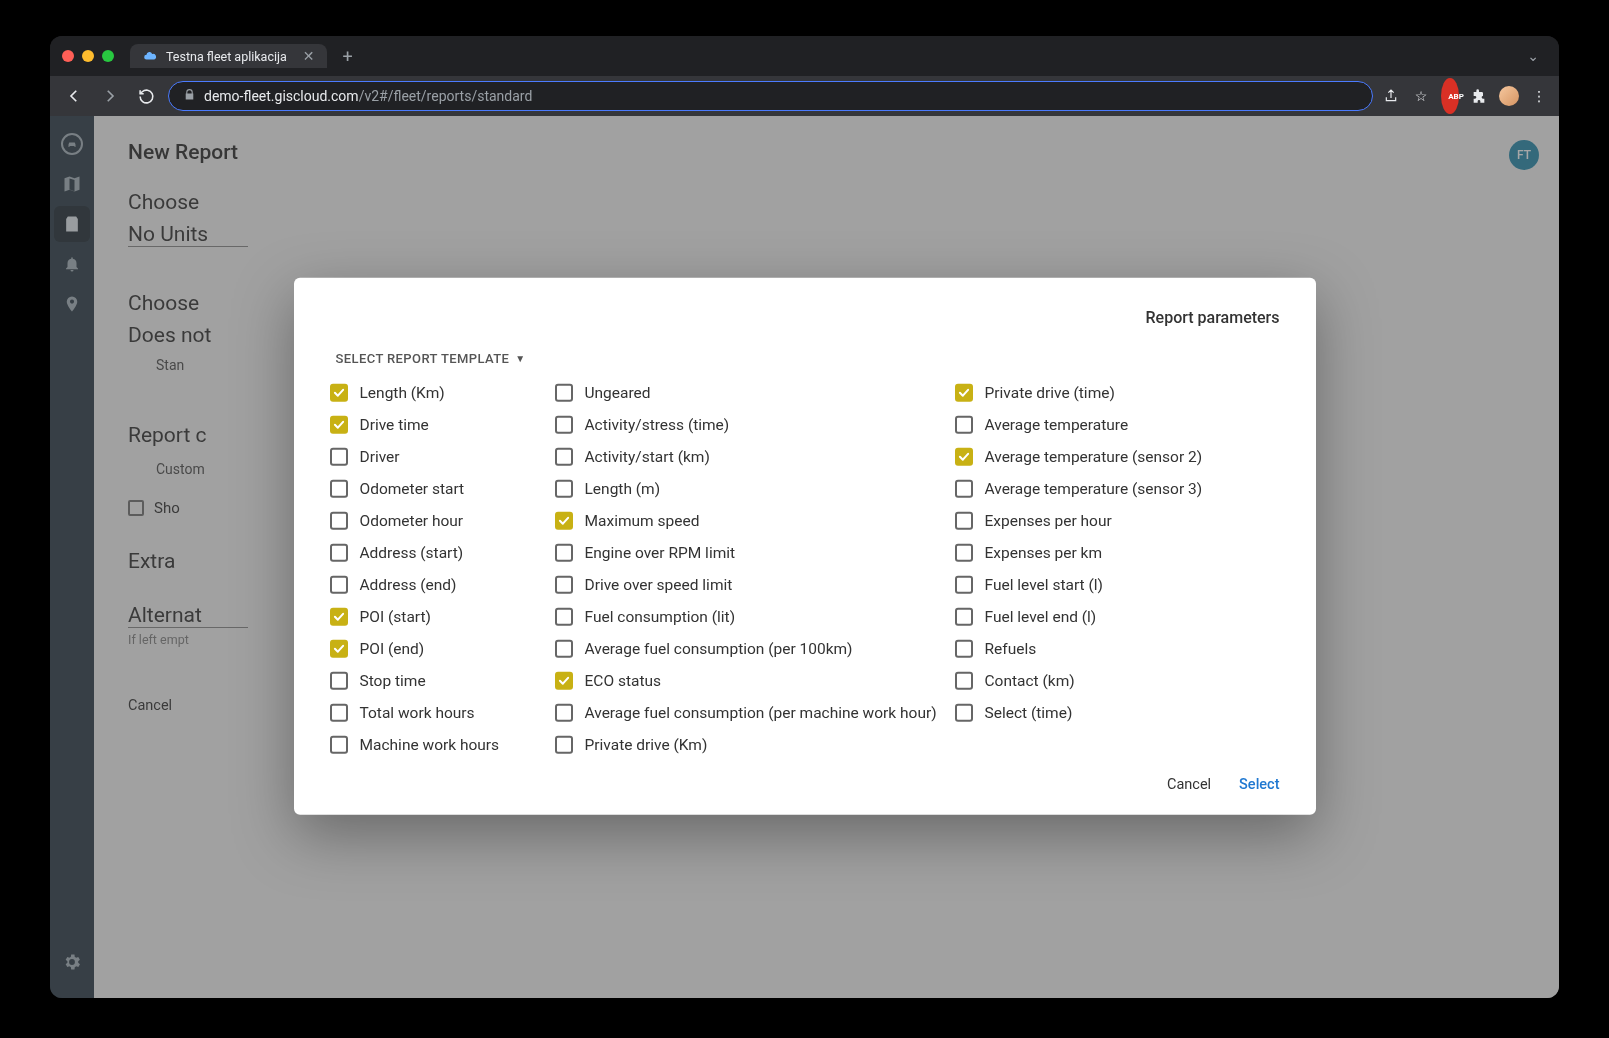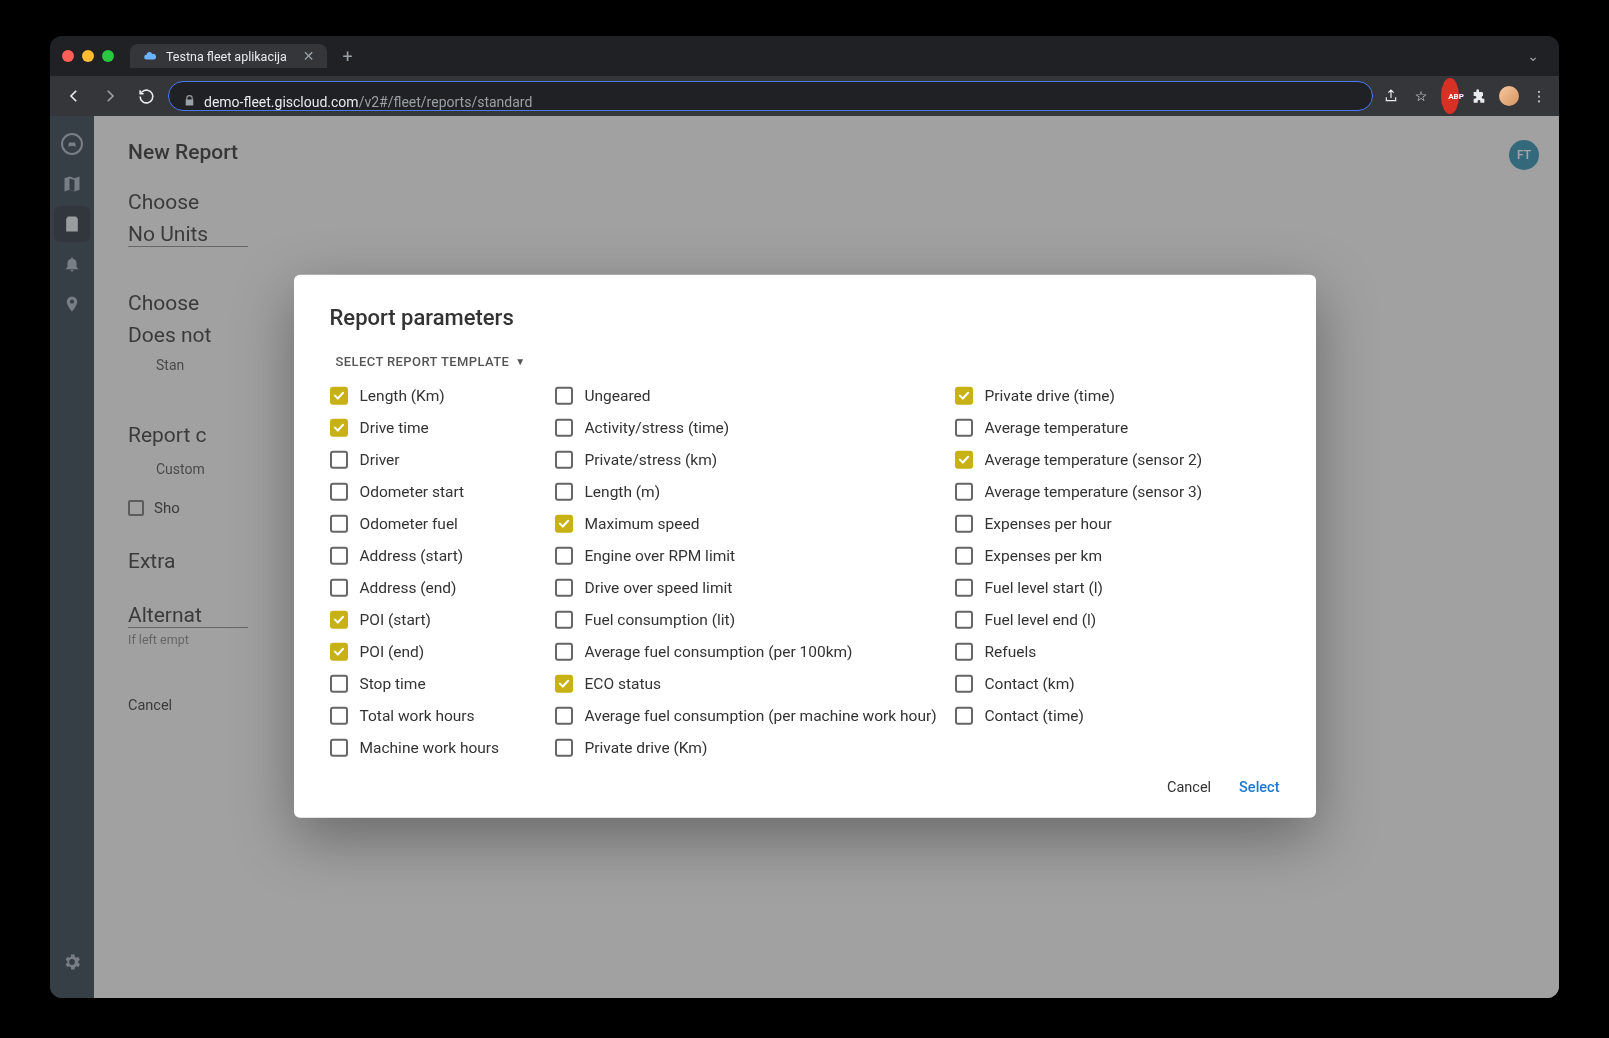--- a/index.html
+++ b/index.html
@@ -53,21 +53,21 @@
 .toolbar {
   height: 40px;
   background: #35363a;
   display:flex; align-items:center; gap:8px;
   padding: 0 10px;
 }
 .tbtn { width:28px;height:28px;display:flex;align-items:center;justify-content:center;color:#9aa0a6;border-radius:50%;}
 .tbtn.active{color:#e8eaed;}
 .omnibox {
   flex:1; height:30px; background:#202124; border:1.5px solid #4b7bff;
-  border-radius:16px; display:flex; align-items:flex-end; gap:8px;
+  border-radius:16px; display:flex; align-items:center; gap:8px;
   color:#9aa0a6; font-size:14px; padding:0 14px;
 }
 .omnibox .lock{color:#9aa0a6;}
 .omnibox .host{color:#e8eaed;}
 .tool-icons{display:flex;align-items:center;gap:10px;}
 .tool-icons .ti{width:20px;height:20px;color:#e8eaed;display:flex;align-items:center;justify-content:center;font-size:14px;}
 .abp{background:#d93025;border-radius:50%;width:18px;height:36px;color:#fff;font-size:8px;font-weight:700;display:flex;align-items:center;justify-content:center;padding-left:12px;}
 .avatar-sm{width:20px;height:20px;border-radius:50%;background:linear-gradient(135deg,#f6c89f,#d59462);}
 .vdots{color:#e8eaed;}
 
@@ -100,21 +100,21 @@
   background: rgba(60,60,60,0.45);
 }
 
 .dialog{
   position:absolute; left:50%; top:50%; transform:translate(-50%,-52%);
   width: 1022px; background:#fff; border-radius:6px;
   box-shadow:0 20px 60px rgba(0,0,0,0.35);
   padding: 30px 36px 22px 36px;
   color:#333;
 }
-.dialog h2{font-size:22px;font-weight:500;color:#333;}
+.dialog h2{font-size:16px;font-weight:500;color:#333;text-align:right;}
 .template-sel{
   margin-top:24px; margin-left:6px;
   font-size:13px; letter-spacing:0.4px; font-weight:500; color:#555;
   display:flex; align-items:center; gap:6px; text-transform:uppercase;
 }
 .template-sel .caret{font-size:10px;}
 
 .params{
   margin-top:18px;
   display:grid;
@@ -284,21 +284,21 @@
             <div class="prow">
               <div class="chk"></div>
               <span>Driver</span>
             </div>
             <div class="prow">
               <div class="chk"></div>
               <span>Odometer start</span>
             </div>
             <div class="prow">
               <div class="chk"></div>
-              <span>Odometer fuel</span>
+              <span>Odometer hour</span>
             </div>
             <div class="prow">
               <div class="chk"></div>
               <span>Address (start)</span>
             </div>
             <div class="prow">
               <div class="chk"></div>
               <span>Address (end)</span>
             </div>
             <div class="prow">
@@ -334,21 +334,21 @@
             <div class="prow">
               <div class="chk"></div>
               <span>Ungeared</span>
             </div>
             <div class="prow">
               <div class="chk"></div>
               <span>Activity/stress (time)</span>
             </div>
             <div class="prow">
               <div class="chk"></div>
-              <span>Private/stress (km)</span>
+              <span>Activity/start (km)</span>
             </div>
             <div class="prow">
               <div class="chk"></div>
               <span>Length (m)</span>
             </div>
             <div class="prow">
               <div class="chk on">
                 <svg viewBox="0 0 24 24" fill="none" stroke="currentColor" stroke-width="3.5" stroke-linecap="round" stroke-linejoin="round">
                   <polyline points="5 12 10 17 19 7"></polyline>
                 </svg>
@@ -432,21 +432,21 @@
             <div class="prow">
               <div class="chk"></div>
               <span>Refuels</span>
             </div>
             <div class="prow">
               <div class="chk"></div>
               <span>Contact (km)</span>
             </div>
             <div class="prow">
               <div class="chk"></div>
-              <span>Contact (time)</span>
+              <span>Select (time)</span>
             </div>
           </div>
       </div>
       <div class="dlg-actions">
         <span class="cancel">Cancel</span>
         <span class="select">Select</span>
       </div>
     </div>
   </div>
 </div>

